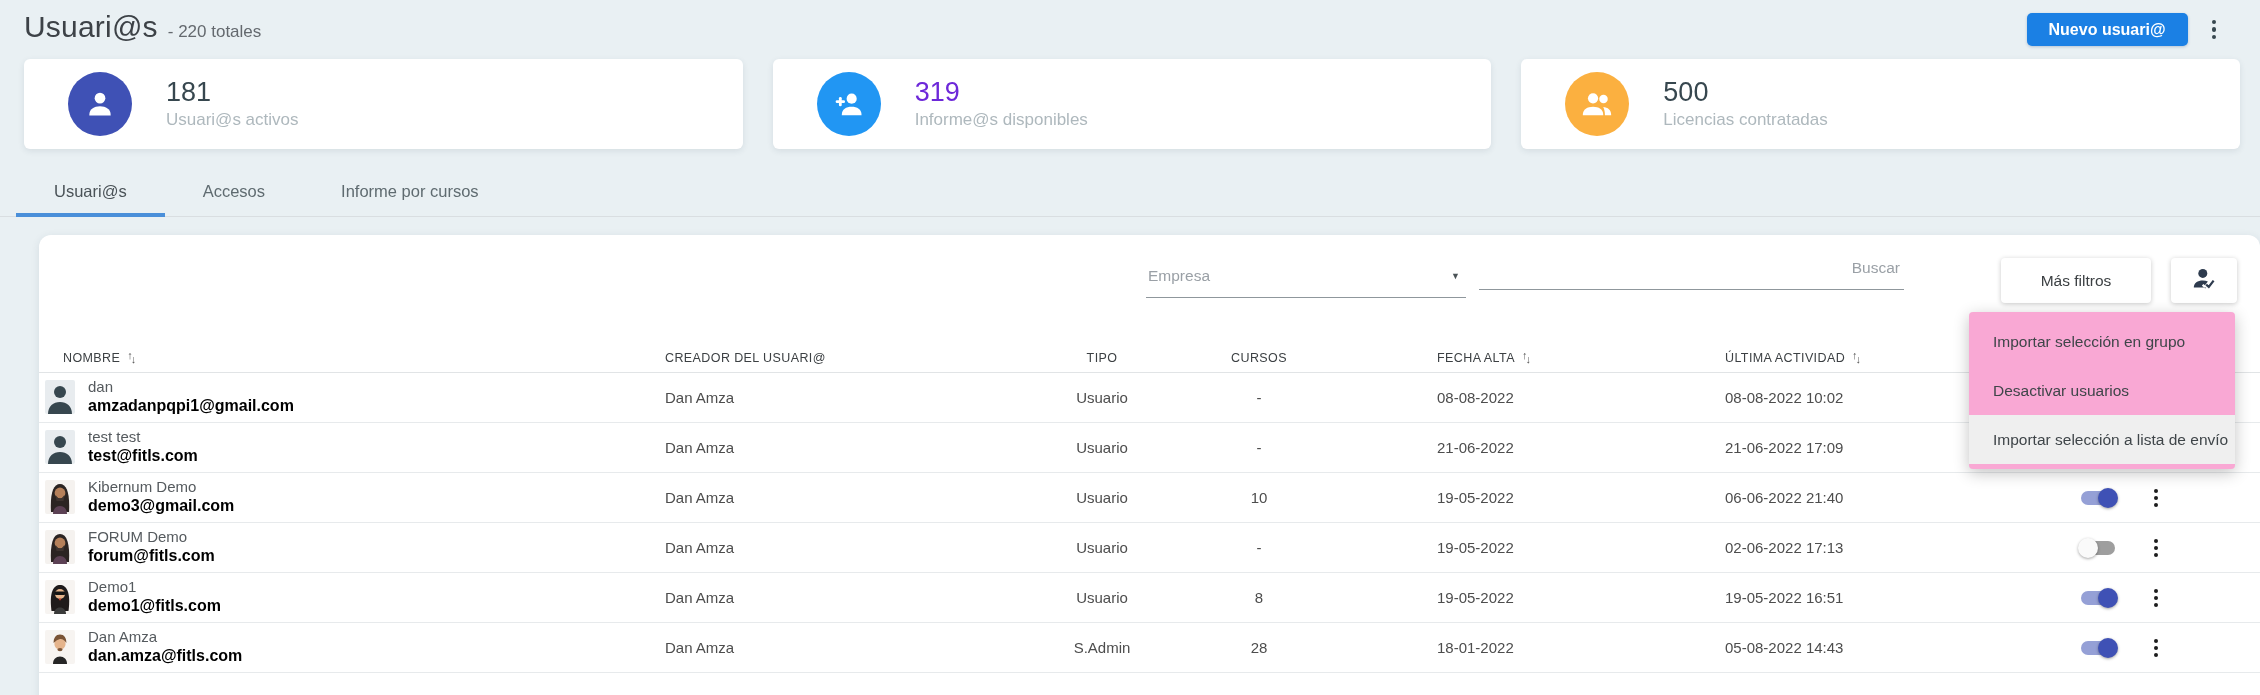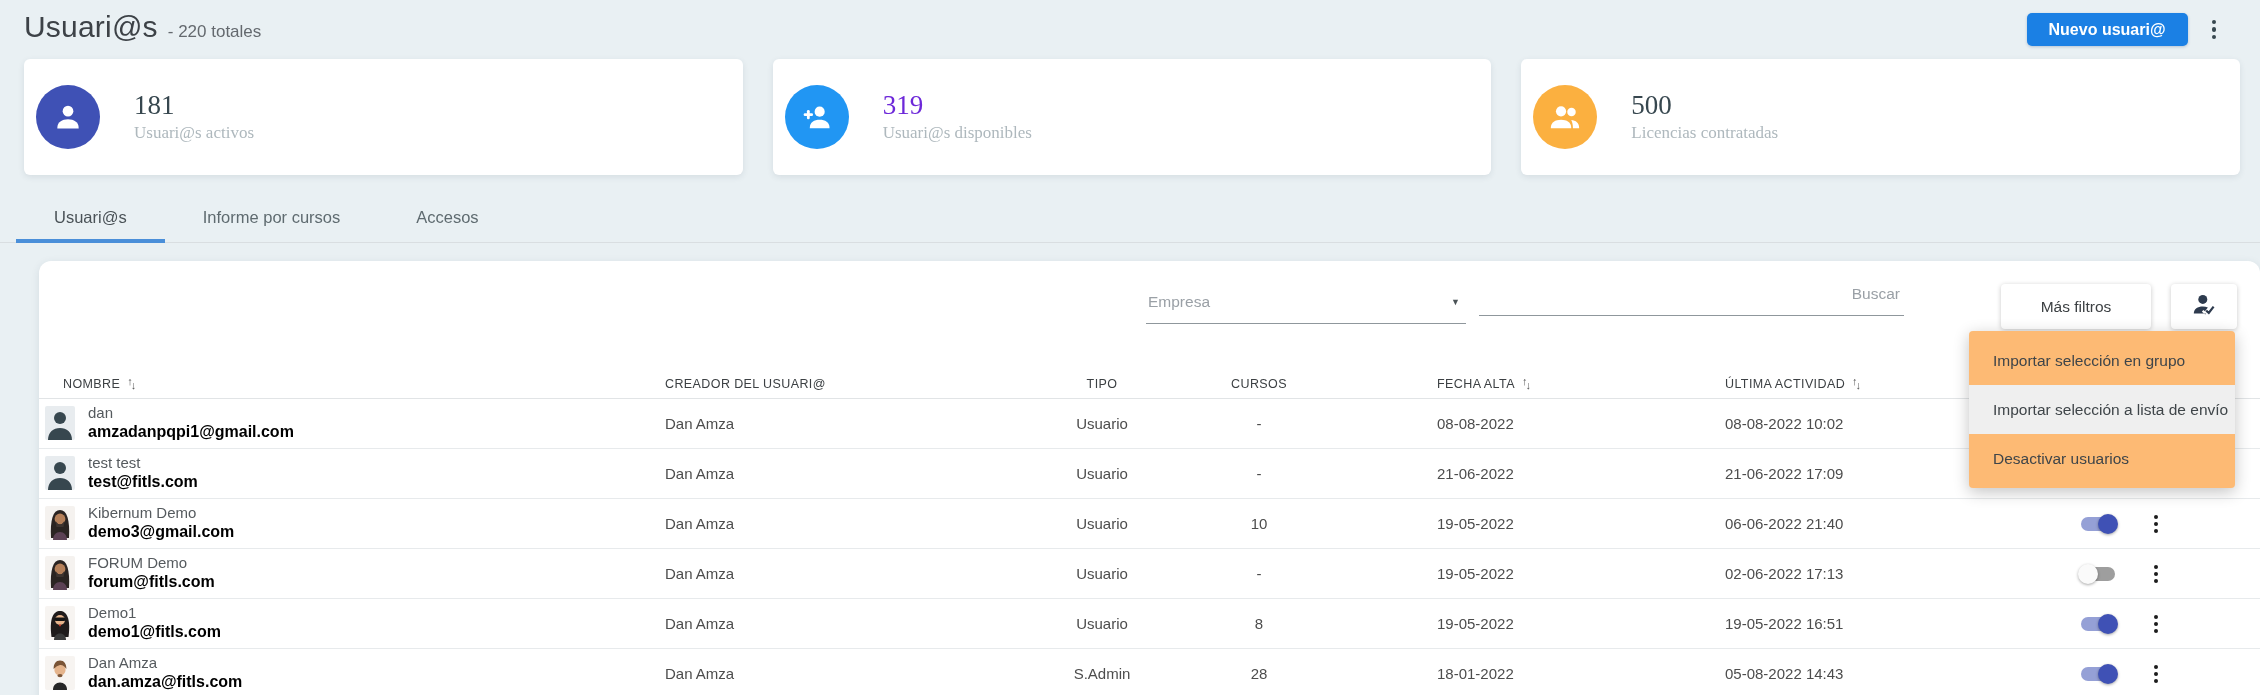--- a/index.html
+++ b/index.html
@@ -25,24 +25,23 @@
     font-size: 16px; font-weight: 700; padding: 8px 22px; height: 33px;
     font-family: "Liberation Sans", sans-serif; cursor: pointer;
     box-shadow: 0 1px 3px rgba(20,60,120,.25);
   }
   .kebab { display: inline-flex; flex-direction: column; gap: 3px; padding: 4px; cursor: pointer; }
   .kebab i { width: 4.5px; height: 4.5px; border-radius: 50%; background: #37474f; }
 
   
   .stats { display: flex; gap: 30px; margin: 13px 20px 0 24px; }
   .stat-card {
-    flex: 1; background: #fff; border-radius: 6px; height: 116px;
-    display: flex; align-items: center; padding-left: 12px;
+    flex: 1; background: #fff; border-radius: 6px; height: 90px;
+    display: flex; align-items: center; padding-left: 44px;
     box-shadow: 0 2px 6px rgba(40,60,80,.10);
-    font-family: Liberation Serif, serif;
   }
   .stat-icon {
     width: 64px; height: 64px; border-radius: 50%;
     display: flex; align-items: center; justify-content: center; flex: none;
   }
   .stat-text { margin-left: 34px; display: flex; flex-direction: column; }
   .stat-value { font-size: 27px; color: #37474f; font-weight: 500; line-height: 1.1; }
   .stat-label { font-size: 17px; color: #aeb8bd; margin-top: 3px; }
 
   
@@ -86,22 +85,22 @@
     box-shadow: 0 1px 5px rgba(0,0,0,.22);
     font-size: 15.5px; color: #3c4043; cursor: pointer;
     display: flex; align-items: center; justify-content: center;
     font-family: "Liberation Sans", sans-serif;
   }
   .btn-more { left: 1962px; width: 150px; }
   .btn-import { left: 2132px; width: 66px; }
 
   
   .menu {
-    position: absolute; left: 1930px; top: 70px; width: 266px;
-    background: #fdba74; border-radius: 4px; z-index: 6;
+    position: absolute; left: 1930px; top: 77px; width: 266px;
+    background: #f9a8d4; border-radius: 4px; z-index: 6;
     box-shadow: 0 4px 16px rgba(0,0,0,.24); padding: 5px 0;
   }
   .menu-item {
     height: 49px; display: flex; align-items: center; padding-left: 24px;
     font-size: 15.5px; color: #3f4549; cursor: pointer; white-space: nowrap;
   }
   .menu-item.highlight { background: #efefef; }
 
   
   .grid-row {
@@ -179,43 +178,43 @@
     <div class="stat-icon" style="background: rgb(33, 150, 243);">
         <svg width="32" height="32" viewBox="0 0 24 24" fill="#fff">
           <circle cx="14" cy="8" r="3.8"></circle>
           <path d="M6.6 20c0-3.9 3.3-5.9 7.4-5.9s7.4 2 7.4 5.9v.4H6.6z"></path>
           <rect x="2" y="9.2" width="7" height="2.1" rx="1"></rect>
           <rect x="4.45" y="6.7" width="2.1" height="7" rx="1"></rect>
         </svg>
       </div>
     <div class="stat-text">
       <span class="stat-value" style="color: #6d28d9;">319</span>
-      <span class="stat-label">Usuari@s disponibles</span>
+      <span class="stat-label">Informe@s disponibles</span>
     </div>
   </div>
   <div class="stat-card">
     <div class="stat-icon" style="background: rgb(251, 176, 64);">
         <svg width="34" height="34" viewBox="0 0 24 24" fill="#fff">
           <circle cx="9.2" cy="8" r="3.6"></circle>
           <path d="M2 19.5c0-3.6 3.2-5.5 7.2-5.5s7.2 1.9 7.2 5.5v.5H2z"></path>
           <circle cx="16.6" cy="8.4" r="3"></circle>
           <path d="M16.4 14.2c3.2.3 5.6 2.1 5.6 5.3v.5h-4.4c0-2.4-.4-4.3-1.2-5.8z"></path>
         </svg>
       </div>
     <div class="stat-text">
       <span class="stat-value" style="color: rgb(55, 71, 79);">500</span>
       <span class="stat-label">Licencias contratadas</span>
     </div>
   </div>
 </div>
 
 <div class="tabs">
   <div class="tab active">Usuari@s</div>
+  <div class="tab">Accesos</div>
   <div class="tab">Informe por cursos</div>
-  <div class="tab">Accesos</div>
 </div>
 
 <div class="main-card">
 
   <div class="filterbar">
     <div class="select-field">
       <span>Empresa</span>
       <span class="select-caret">▼</span>
     </div>
     <input class="search-field" type="text" placeholder="Buscar" style="">
@@ -225,22 +224,22 @@
         <svg width="27" height="27" viewBox="0 0 24 24">
           <circle cx="10.5" cy="7.5" r="4" fill="#2e3b4e"></circle>
           <path d="M2.5 20c0-4 3.4-6.2 8-6.2 1.7 0 3.2.3 4.5.9l-2.6 3.4-1.5-1.2-1.2 1.5 3 2.4.8-1V20z" fill="#2e3b4e"></path>
           <path d="M13.5 17.5l2.3 1.9 4.3-5.5" fill="none" stroke="#2e3b4e" stroke-width="2"></path>
         </svg>
       </span>
     </button>
 
     <div class="menu">
       <div class="menu-item">Importar selección en grupo</div>
+      <div class="menu-item">Desactivar usuarios</div>
       <div class="menu-item highlight">Importar selección a lista de envío</div>
-      <div class="menu-item">Desactivar usuarios</div>
     </div>
   </div>
 
   <div class="grid-row thead">
     <div class="th c-name">
       <span>NOMBRE</span><span class="sort"><span class="up">↑</span><span class="dn">↓</span></span>
     </div>
     <div class="th c-creator"><span>CREADOR DEL USUARI@</span></div>
     <div class="th c-type"><span>TIPO</span></div>
     <div class="th c-courses"><span>CURSOS</span></div>

